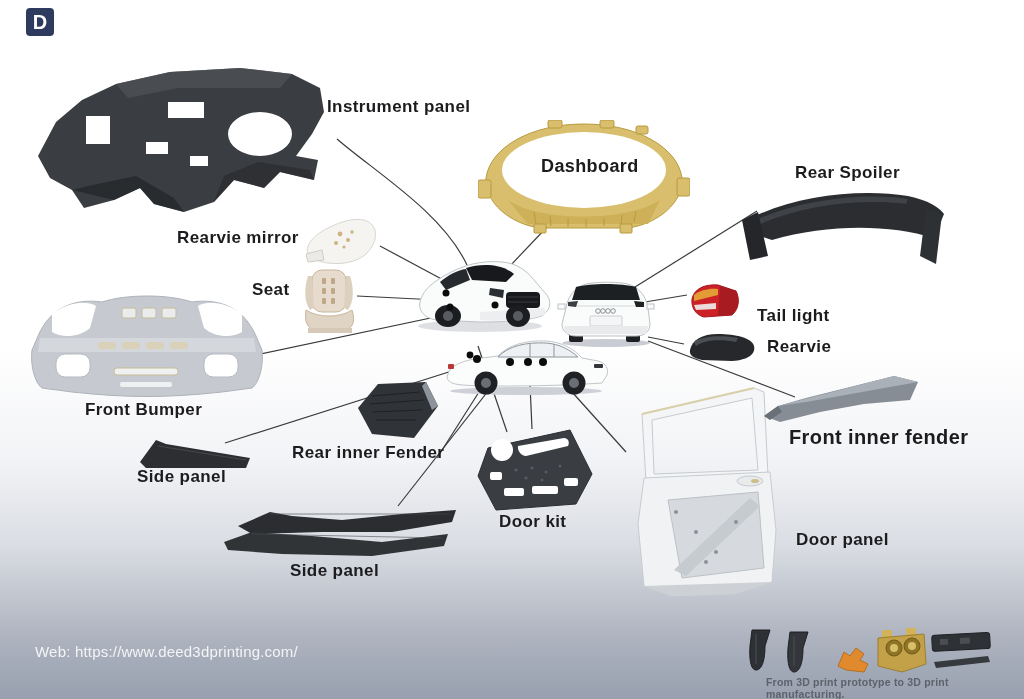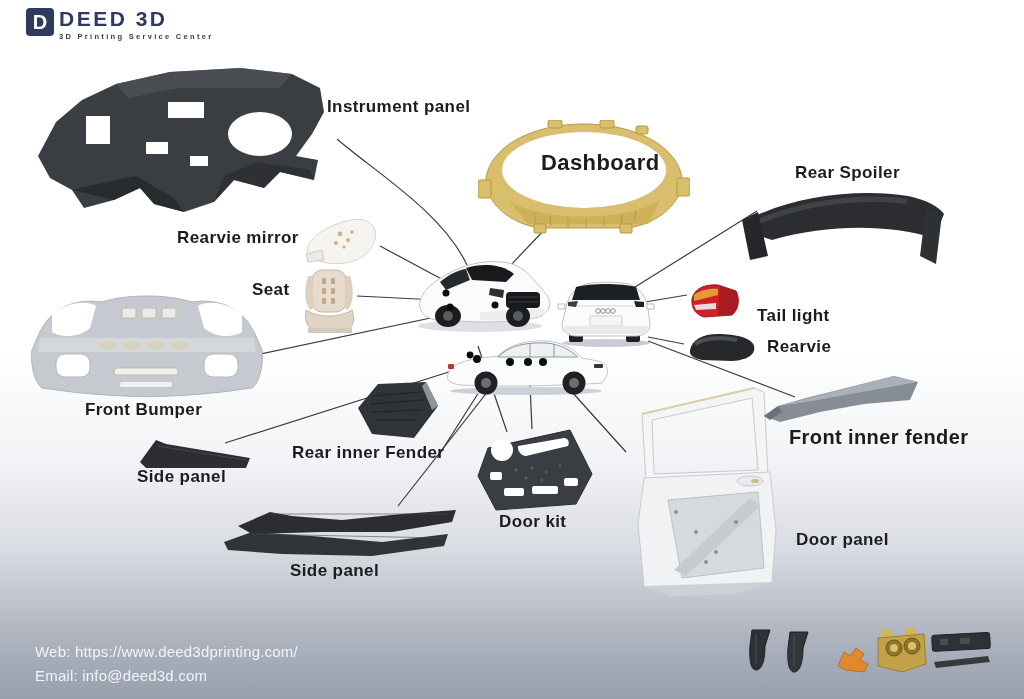--- a/index.html
+++ b/index.html
@@ -44,24 +44,20 @@
       <path d="M529,362 L532,429"></path>
       <path d="M478,346 L507,432"></path>
       <path d="M510,363 L398,506"></path>
       <path d="M225,443 L455,370"></path>
       <path d="M437,458 L479,392"></path>
     </g>
   </svg>
 
   <div id="logo">
     <div class="mark">D</div>
-    <div class="wordwrap">
-      <div class="word">DEED 3D</div>
-      <div class="tag">3D Printing Service Center</div>
-    </div>
   </div>
 
   <svg class="part" style="left:28px;top:58px" width="302" height="160" viewBox="0 0 302 160">
     <path fill="#3a3d41" fill-rule="evenodd" d="M10,98 L28,64 L54,42 L88,26 L142,14 L212,10 L264,16 L292,30 L296,54 L284,76 L268,98 L290,102 L286,122 L252,114 L236,130 L206,122 L186,144 L156,154 L126,146 L112,130 L86,142 L56,150 L44,132 L22,120 Z
       M200,76 a32,22 0 1 0 64,0 a32,22 0 1 0 -64,0 Z
       M140,44 h36 v16 h-36 Z  M58,58 h24 v28 h-24 Z  M118,84 h22 v12 h-22 Z  M162,98 h18 v10 h-18 Z"></path>
     <path fill="#50545a" opacity=".7" d="M88,26 L142,14 L212,10 L264,16 L252,30 L150,30 L100,40 Z"></path>
     <path fill="#26282b" opacity=".8" d="M44,132 L86,142 L112,130 L126,146 L156,154 L146,140 L108,118 L60,128 Z"></path>
     <path fill="#26282b" opacity=".6" d="M186,144 L206,122 L236,130 L252,114 L286,122 L282,112 L230,104 L196,118 Z"></path>
   </svg>
@@ -287,36 +283,35 @@
     <g fill="#0b0b0c">
         <circle cx="37" cy="31" r="4"></circle>
         <circle cx="70" cy="34" r="4"></circle>
         <circle cx="88" cy="34" r="4"></circle>
         <circle cx="103" cy="34" r="4"></circle>
         <circle cx="30" cy="27" r="3.4"></circle>
       </g>
   </svg>
 
   <div class="lbl" style="left:327px;top:98px">Instrument panel</div>
-  <div class="lbl" style="left:541px;top:151px;font-size:22px">Dashboard</div>
+  <div class="lbl" style="left:541px;top:157px;font-size:18px">Dashboard</div>
   <div class="lbl" style="left:795px;top:164px">Rear Spoiler</div>
   <div class="lbl" style="left:177px;top:229px">Rearvie mirror</div>
   <div class="lbl" style="left:252px;top:281px">Seat</div>
   <div class="lbl" style="left:85px;top:401px">Front Bumper</div>
   <div class="lbl" style="left:757px;top:307px">Tail light</div>
   <div class="lbl" style="left:767px;top:338px">Rearvie</div>
   <div class="lbl" style="left:137px;top:468px">Side panel</div>
   <div class="lbl" style="left:292px;top:444px">Rear inner Fender</div>
   <div class="lbl" style="left:290px;top:562px">Side panel</div>
   <div class="lbl" style="left:499px;top:513px">Door kit</div>
   <div class="lbl" style="left:796px;top:531px">Door panel</div>
   <div class="lbl" style="left:789px;top:426px;font-size:20px">Front inner fender</div>
 
   <div class="foot" style="left:35px;top:643px">Web: https://www.deed3dprinting.com/</div>
-  <div class="foot" style="left:35px;top:667px">Email: info@deed3d.com</div>
 
   <svg class="thumb" style="left:742px;top:626px" width="92" height="48" viewBox="0 0 92 48">
     <path fill="#2d3034" stroke="#1e2023" d="M10,4 L28,4 L23,20 C23,34 20,44 14,44 C9,44 7,34 8,20 Z"></path>
     <path fill="#33363a" stroke="#1e2023" d="M48,6 L66,6 L61,22 C61,36 58,46 52,46 C47,46 45,36 46,22 Z"></path>
     <path d="M14,8 L14,38" stroke="#4c5056" fill="none"></path>
     <path d="M52,10 L52,40" stroke="#4c5056" fill="none"></path>
   </svg>
   <svg class="thumb" style="left:834px;top:644px" width="38" height="30" viewBox="0 0 38 30">
     <path fill="#e08a2d" stroke="#b86f1e" d="M4,22 L10,8 L16,12 L22,4 L30,10 L26,16 L34,20 L30,28 L12,26 Z"></path>
   </svg>
@@ -330,14 +325,15 @@
       <circle cx="40" cy="22" r="4" fill="#d8c06a"></circle>
   </svg>
   <svg class="thumb" style="left:930px;top:628px" width="62" height="46" viewBox="0 0 62 46">
     <g transform="rotate(-3 30 14)">
       <rect x="2" y="6" width="58" height="16" rx="3" fill="#2e3135" stroke="#1f2225"></rect>
       <rect x="10" y="10" width="8" height="6" fill="#4a4e53"></rect>
         <rect x="30" y="10" width="10" height="6" fill="#4a4e53"></rect>
     </g>
     <path fill="#36393d" d="M4,34 L58,28 L60,34 L6,40 Z"></path>
   </svg>
+  <div id="caption">From 3D print prototype to 3D print manufacturing.</div>
 
 </div>
 
 </body></html>

